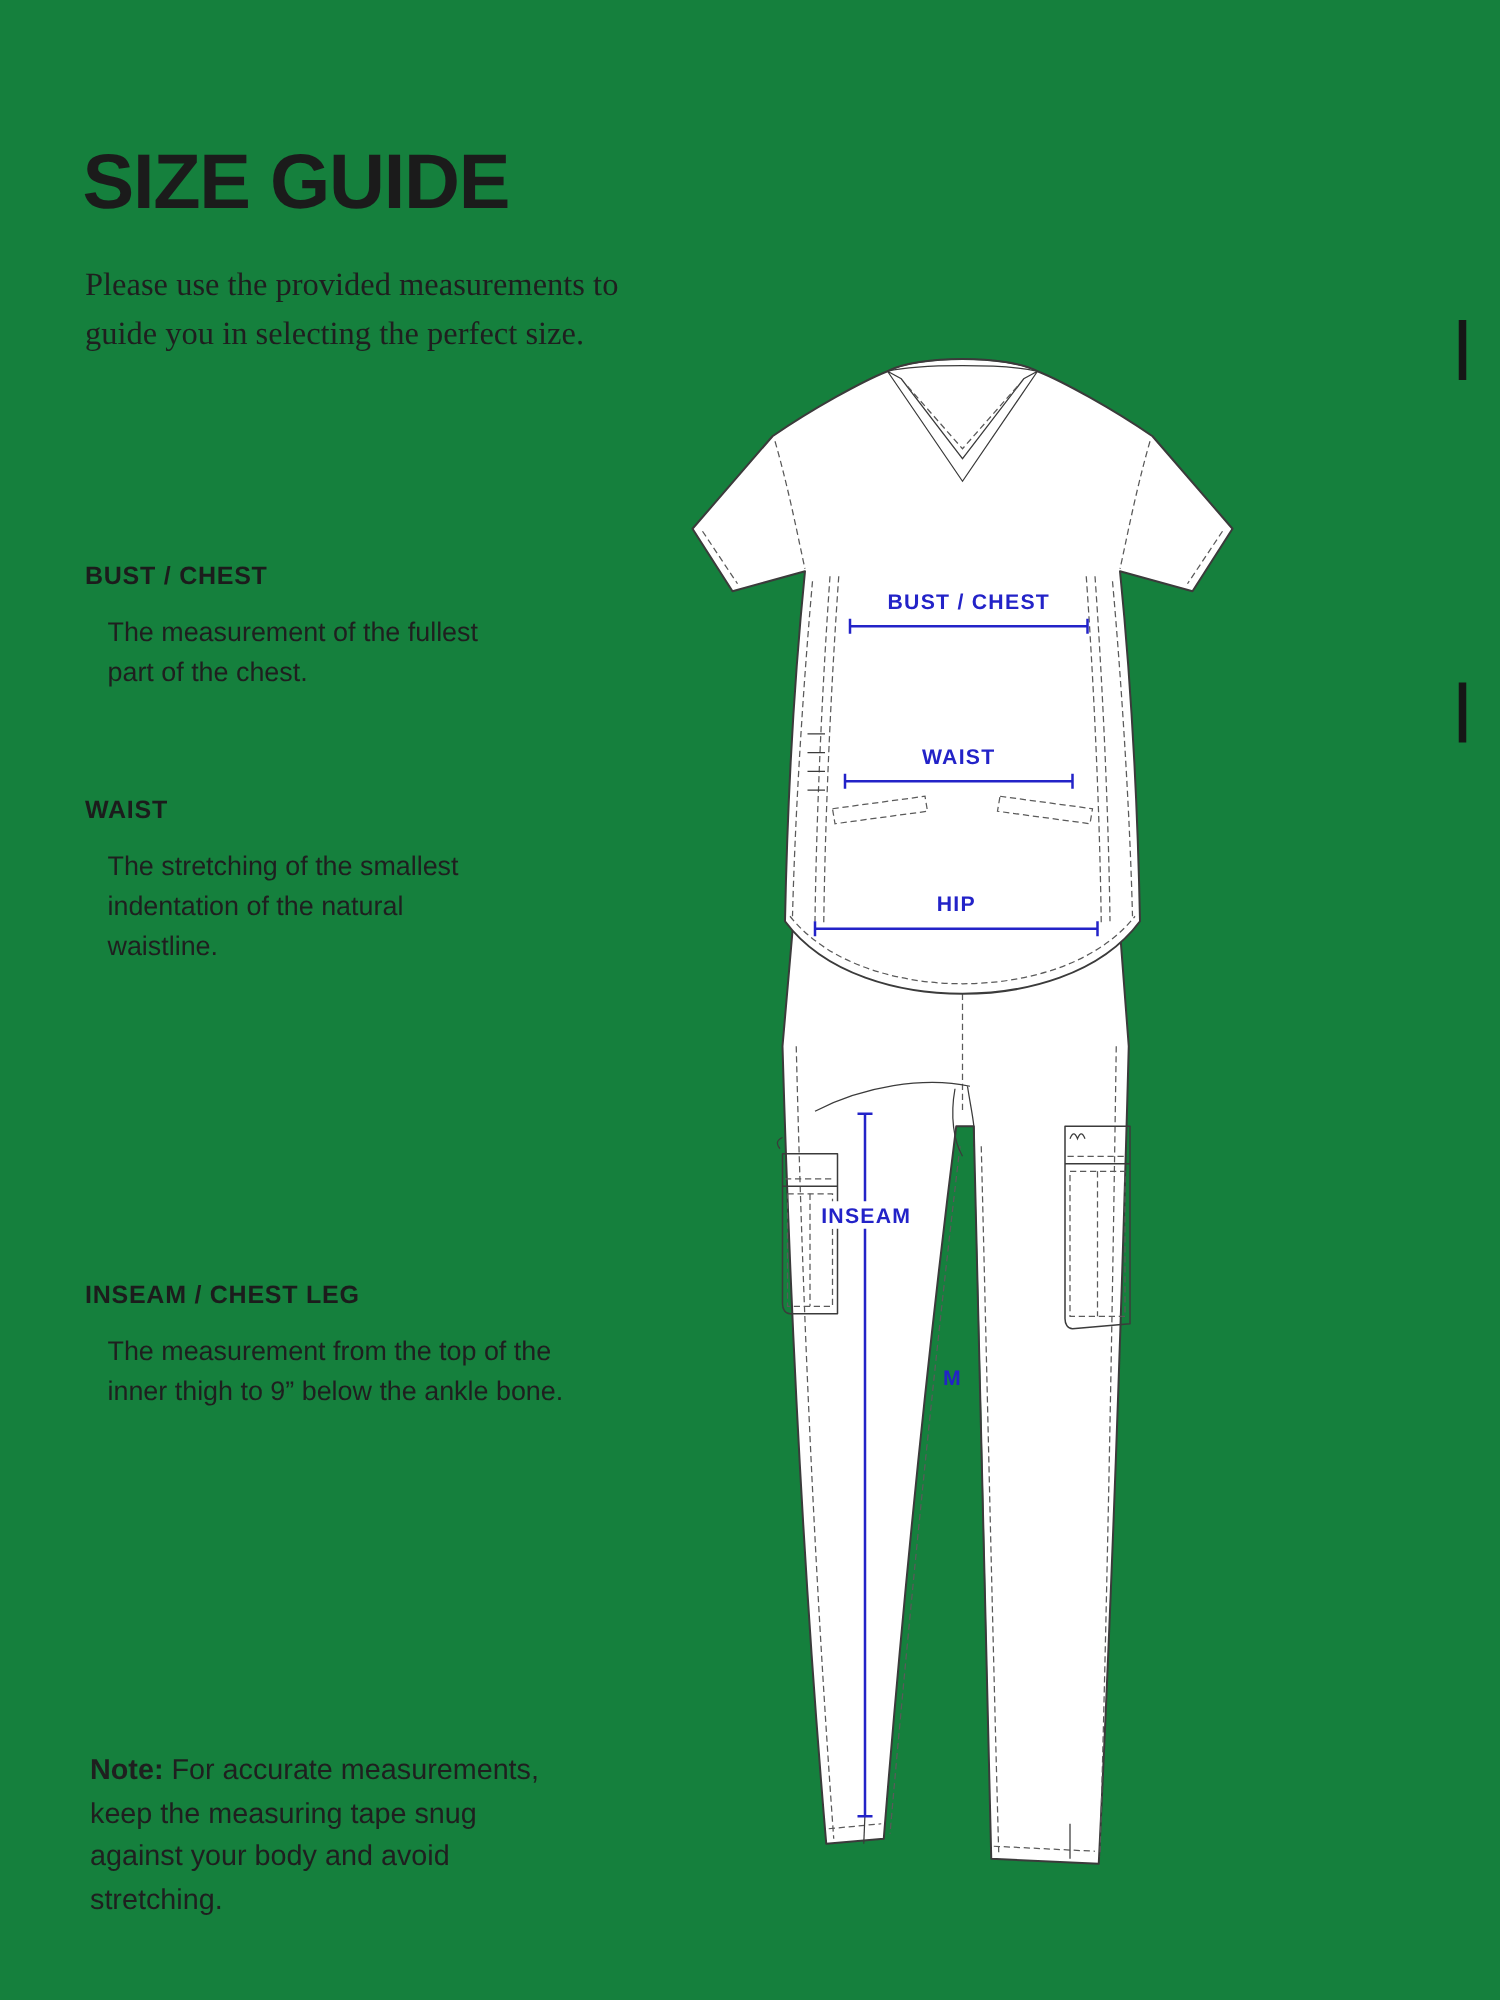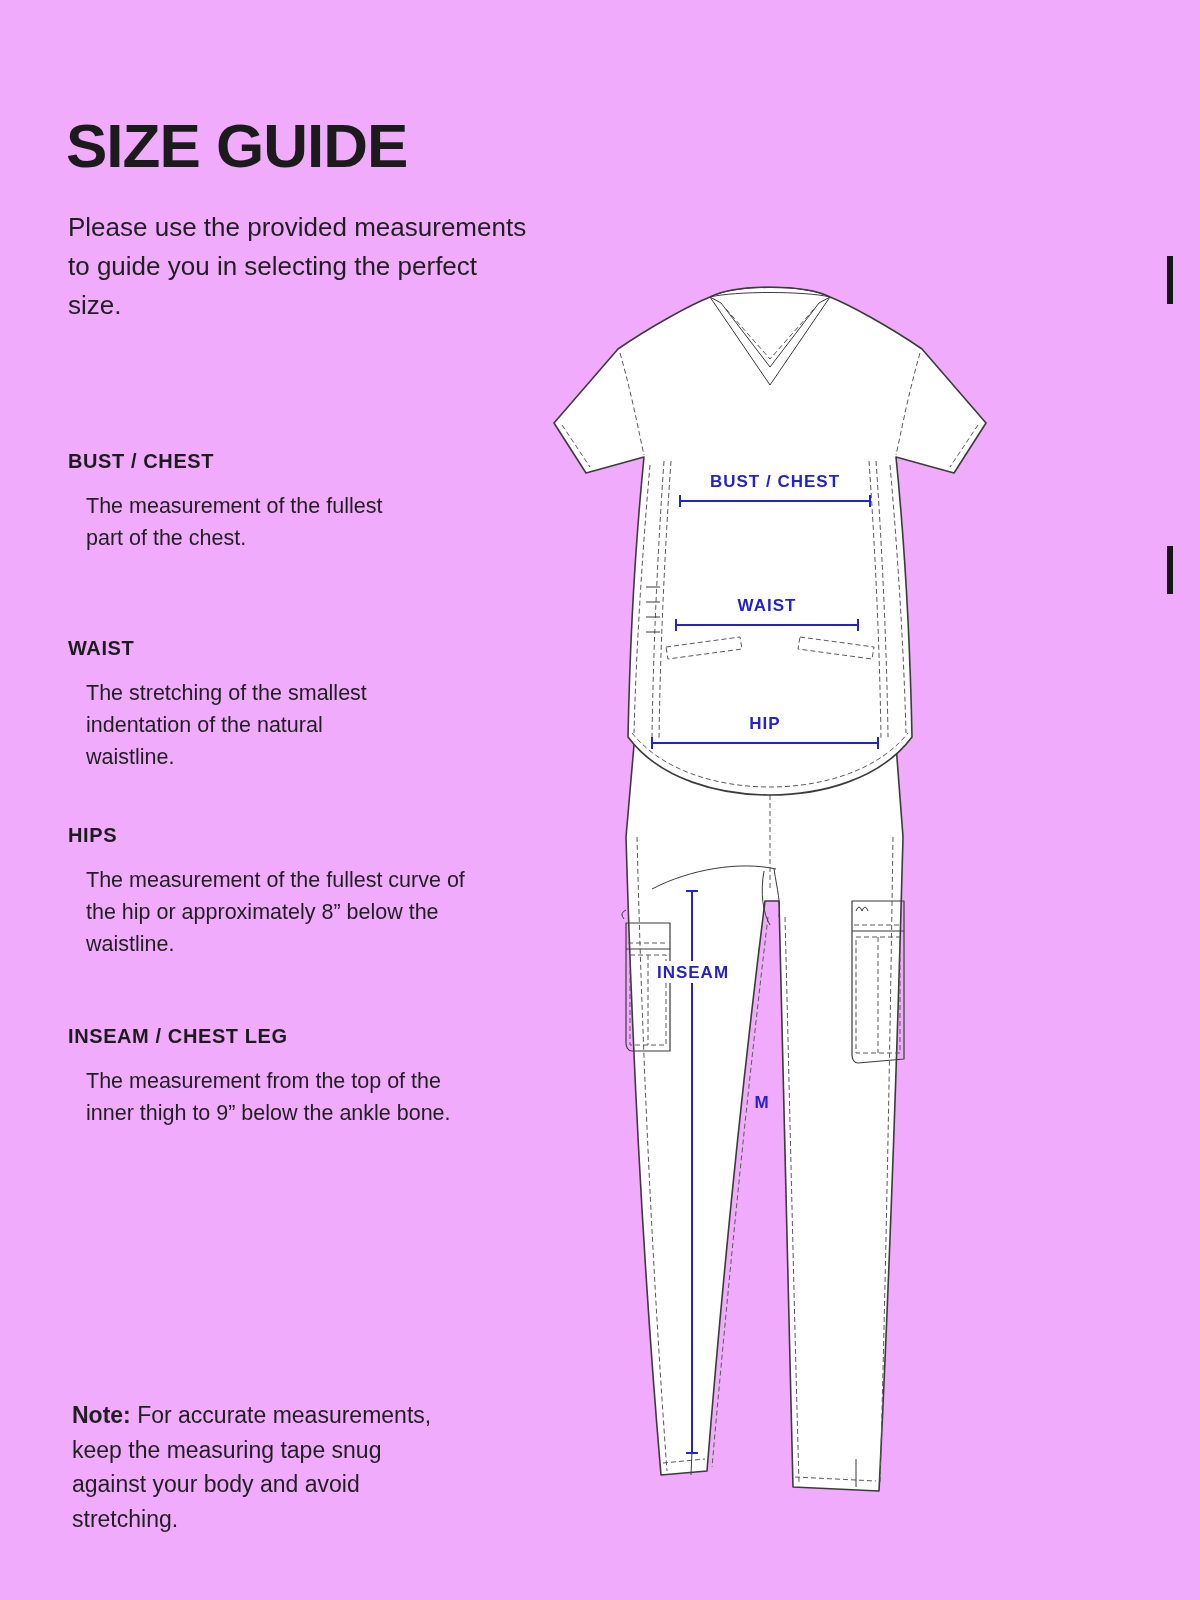--- a/index.html
+++ b/index.html
@@ -5,40 +5,41 @@
   :root{
     --accent:#2323c8;
     --line:#3b3b3b;
   }
   *{box-sizing:border-box;}
   html,body{margin:0;padding:0;background:#ffffff;}
   .page{
     position:relative;
     width:1200px;
     height:1600px;
-    background:#f0abfc;
+    background:#15803d;
     overflow:hidden;
     font-family:"Liberation Sans", sans-serif;
     color:#1f1f1f;
   }
   .page-title{
     position:absolute;
     left:66px; top:68px;
     font-size:62px;
     font-weight:800;
     letter-spacing:-1px;
     color:#1b1b1b;
   }
   .intro{
     position:absolute;
     left:68px; top:182px;
     width:460px;
     font-size:26px;
     line-height:1.5;
     color:#1f1f1f;
+    font-family:Liberation Serif, serif;
   }
   .section{position:absolute; left:68px;}
   .section h3{
     margin:0 0 16px 0;
     font-size:20px;
     font-weight:700;
     letter-spacing:0.6px;
     color:#1c1c1c;
   }
   .section p{
@@ -98,24 +99,20 @@
   <div class="section sec-bust">
     <h3>BUST / CHEST</h3>
     <p>The measurement of the fullest part of the chest.</p>
   </div>
 
   <div class="section sec-waist">
     <h3>WAIST</h3>
     <p>The stretching of the smallest indentation of the natural waistline.</p>
   </div>
 
-  <div class="section sec-hips">
-    <h3>HIPS</h3>
-    <p>The measurement of the fullest curve of the hip or approximately 8” below the waistline.</p>
-  </div>
 
   <div class="section sec-inseam">
     <h3>INSEAM / CHEST LEG</h3>
     <p>The measurement from the top of the inner thigh to 9” below the ankle bone.</p>
   </div>
 
   <p class="note"><b>Note:</b><span> For accurate measurements, keep the measuring tape snug against your body and avoid stretching.</span></p>
 
   <svg class="diagram" viewBox="0 0 460 1250" xmlns="http://www.w3.org/2000/svg">
     <defs>

